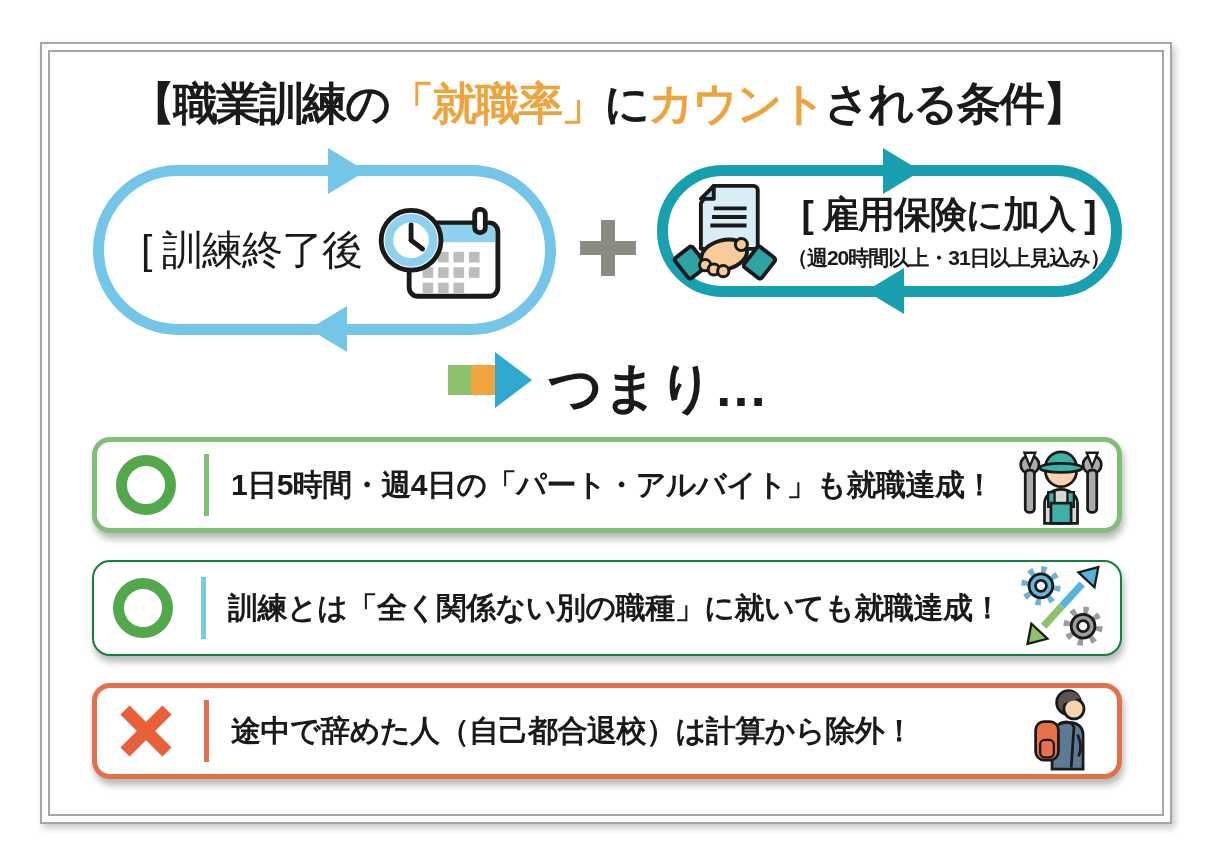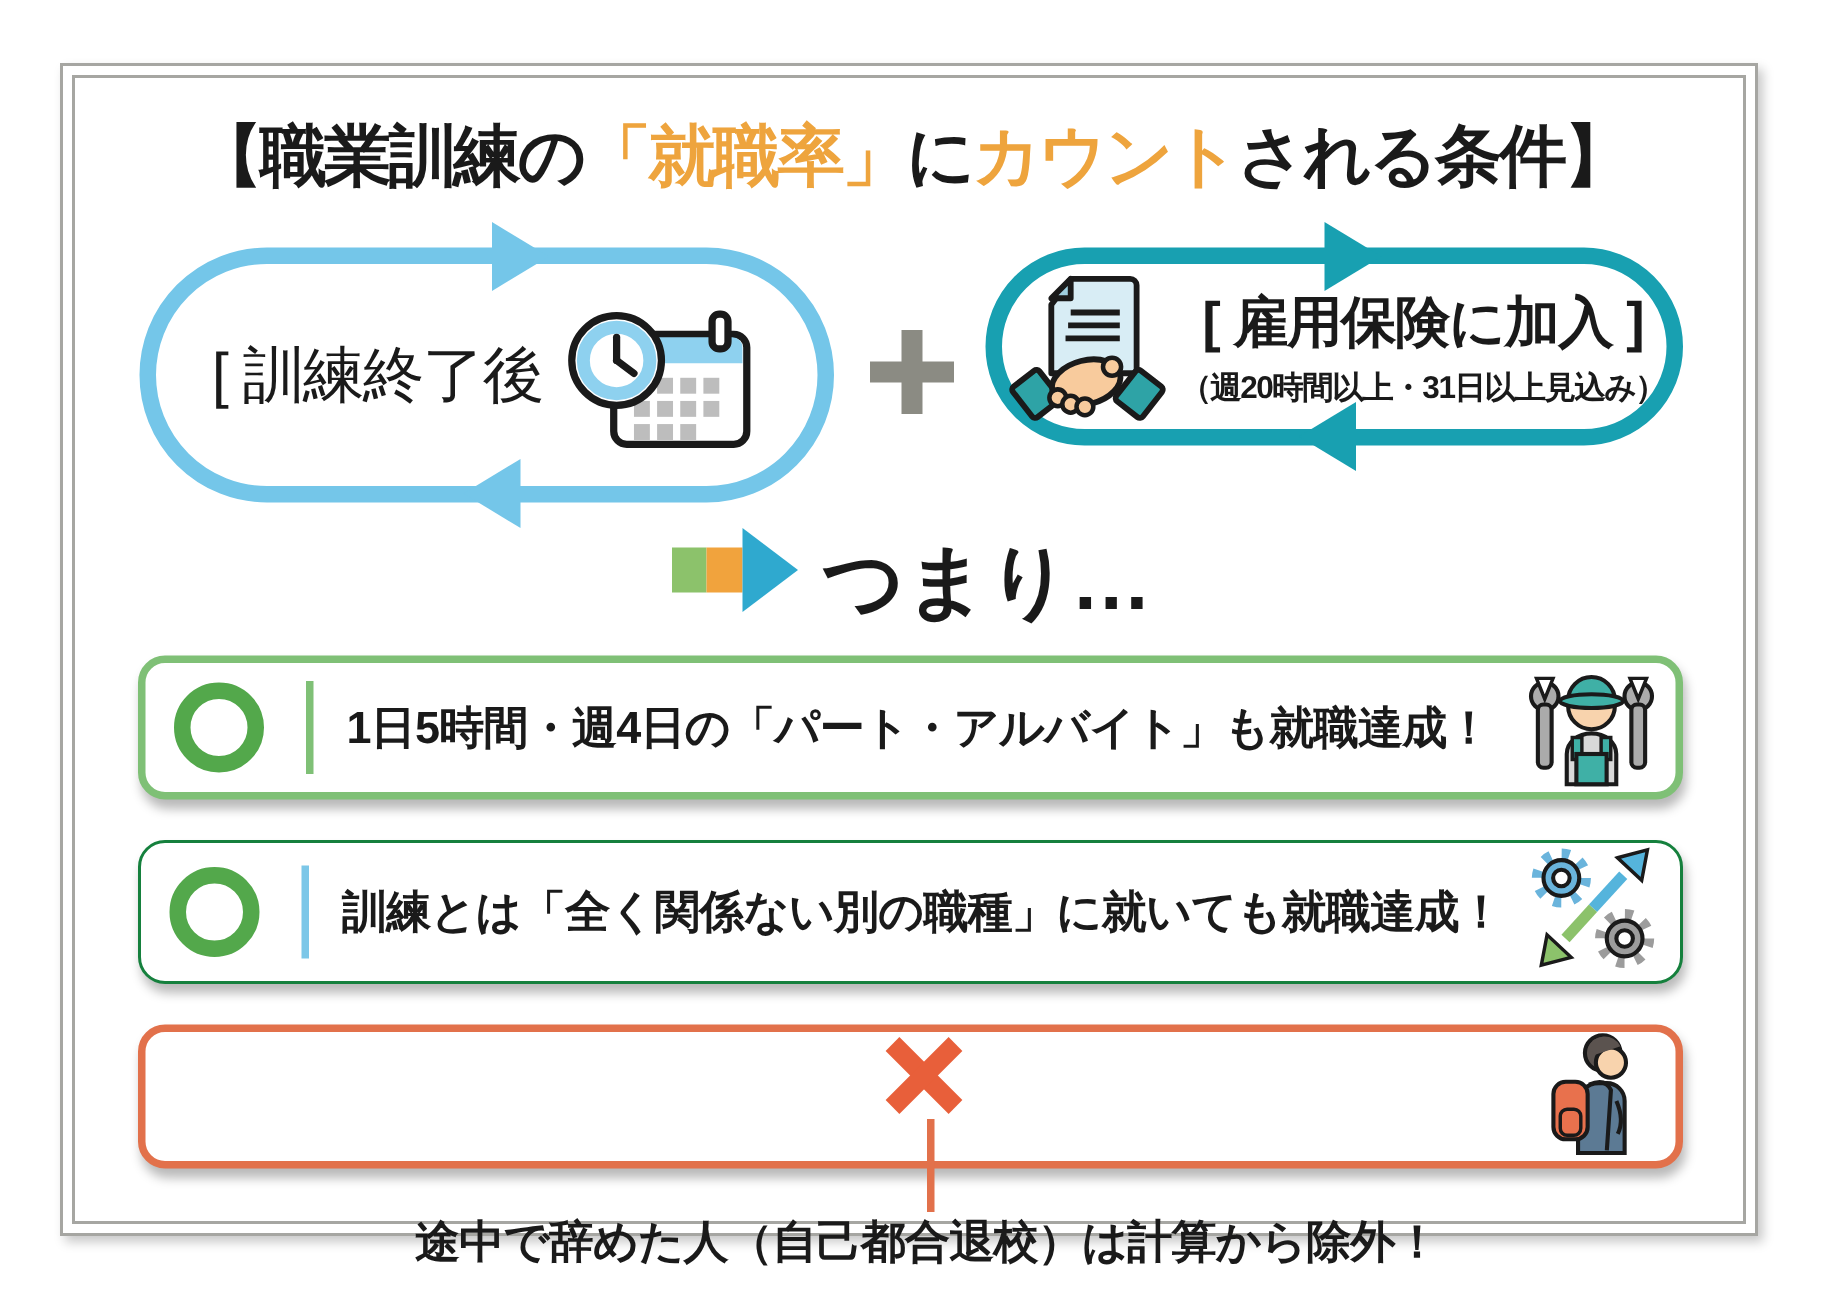--- a/index.html
+++ b/index.html
@@ -44,21 +44,21 @@
 
   
   .conclusion{position:absolute;left:0;top:352px;width:100%;display:flex;align-items:flex-start;justify-content:center;gap:16px;}
   .conclusion .word{font-size:54px;font-weight:900;letter-spacing:0px;white-space:nowrap;}
 
   
   .item{position:absolute;left:92px;width:1030px;height:96px;background:#fff;border-radius:18px;
     box-sizing:border-box;display:flex;align-items:center;box-shadow:2px 6px 7px rgba(0,0,0,0.28);}
   .item-1{top:437px;border:5px solid #7fc076;}
   .item-2{top:560px;border:2px solid #15803d;}
-  .item-3{top:683px;border:5px solid #e2714b;flex-direction:column;}
+  .item-3{top:683px;border:5px solid #e2714b;}
   .mark{margin-left:18px;width:62px;display:flex;align-items:center;justify-content:center;flex:0 0 auto;}
   .ring{width:38px;height:38px;border:11px solid #53a84b;border-radius:50%;}
   .divider{width:5px;height:62px;margin-left:27px;flex:0 0 auto;}
   .div-green{background:#7fc076;}
   .div-blue{background:#7cc7e8;}
   .div-orange{background:#e2714b;}
   .item .text{margin-left:22px;font-size:30px;font-weight:900;letter-spacing:-0.5px;white-space:nowrap;}
   .item .right-icon{position:absolute;right:12px;top:50%;transform:translateY(-50%);}
 </style>
 </head>

